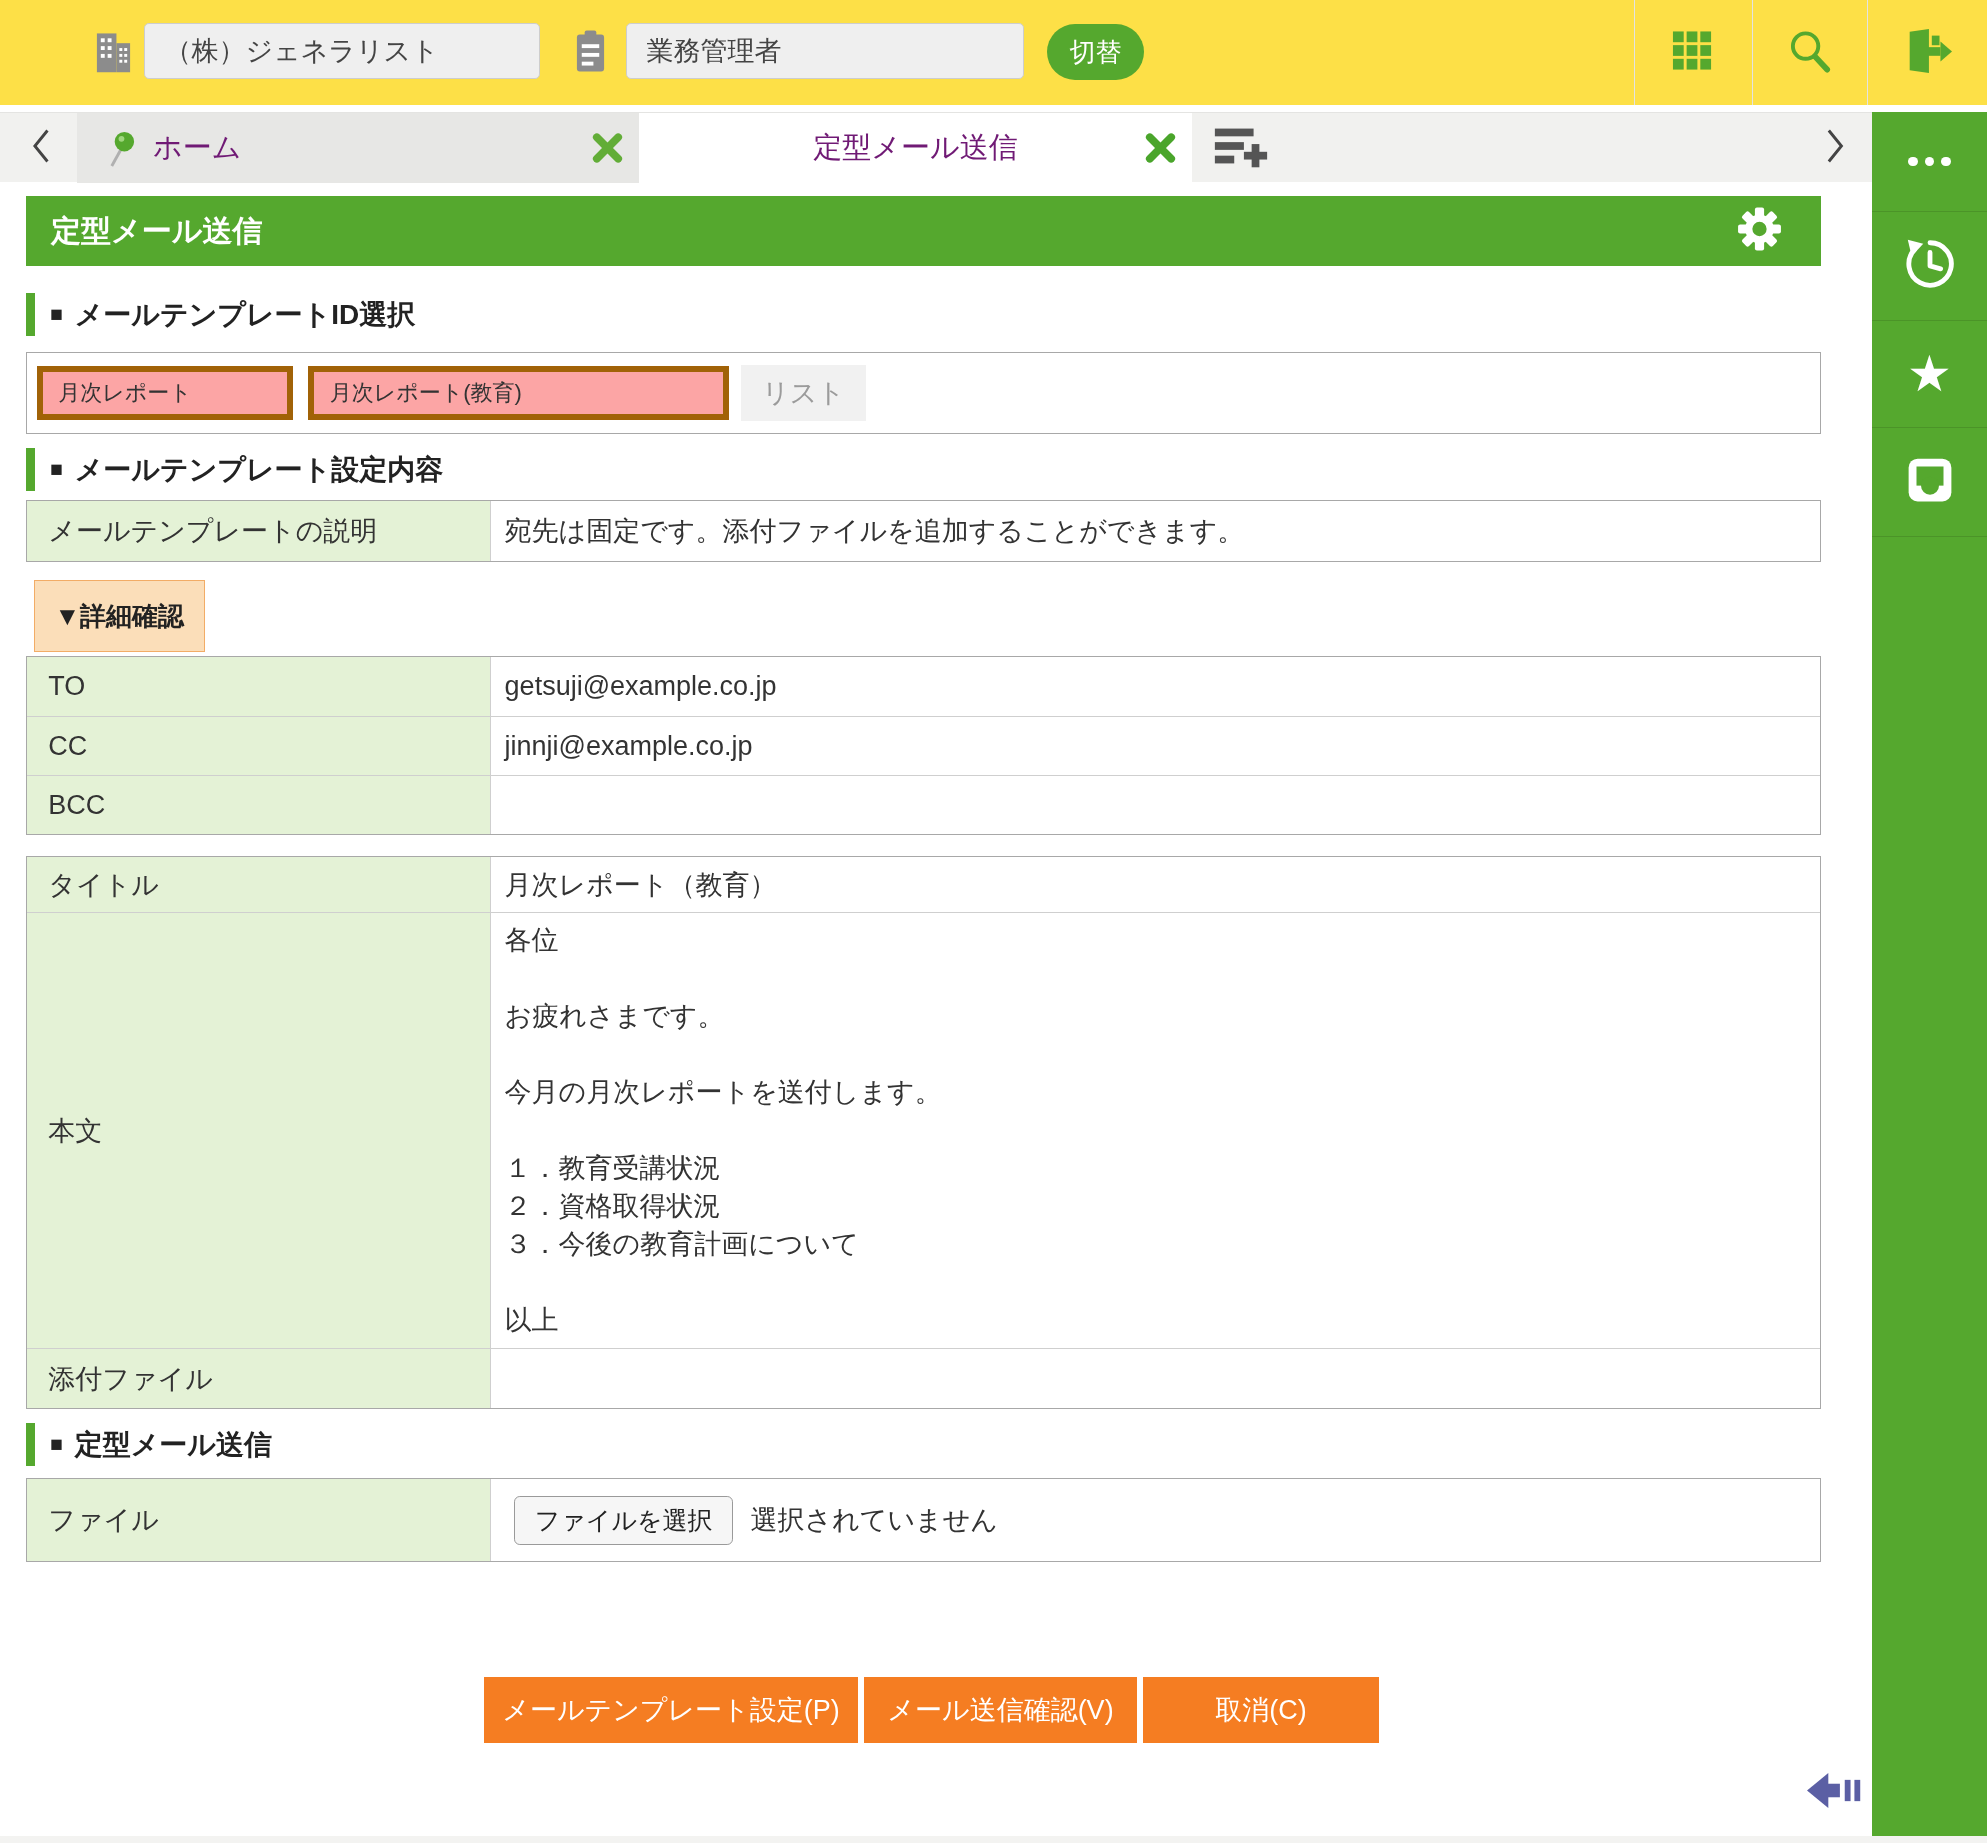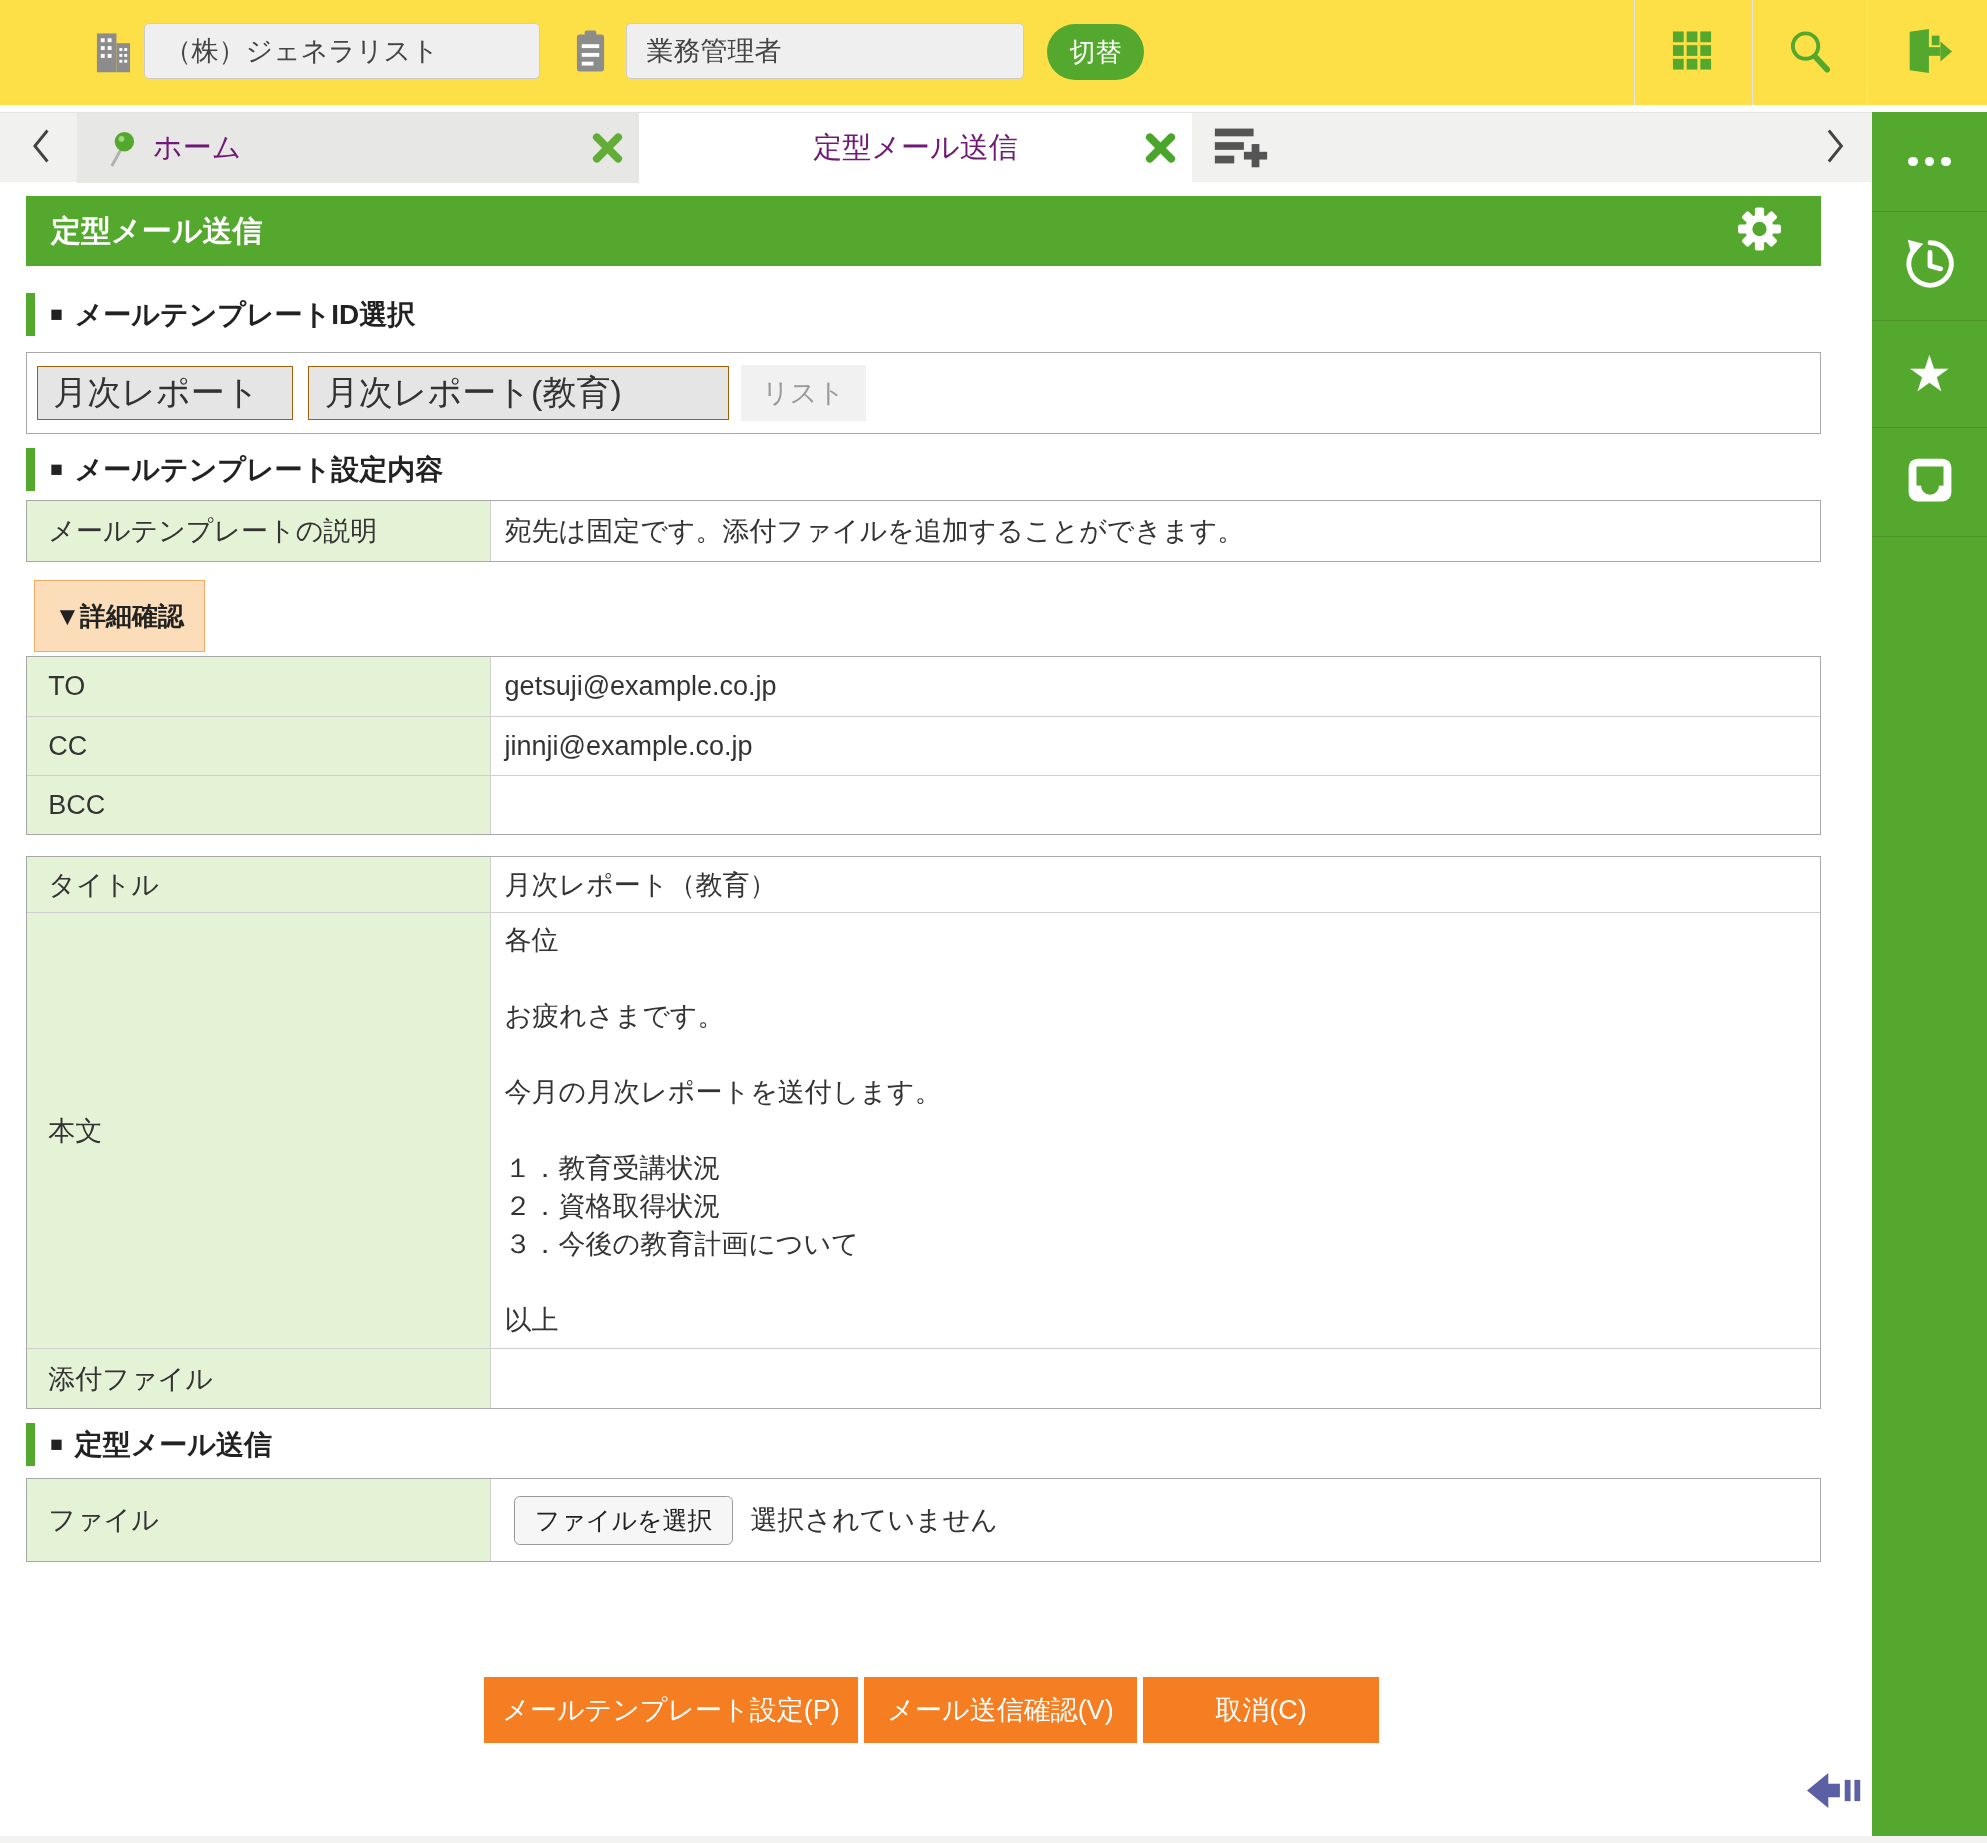--- a/index.html
+++ b/index.html
@@ -45,21 +45,21 @@
   .sec-bullet { font-size:21.3px; color:#222; margin-right:11.6px; }
   .sec-label { font-size:28px; font-weight:bold; color:#222; }
 
   .tbl { position:absolute; left:26px; width:1795px; border:1px solid #a8a8a8; background:#fff; }
   .trow { display:flex; }
   .trow + .trow { border-top:1px solid #cfcfcf; }
   .tlbl { width:464px; flex:0 0 464px; background:#e4f2d6; border-right:1px solid #cfcfcf; display:flex; align-items:center; padding-left:21.3px; font-size:27px; color:#333; }
   .tval { flex:1; display:flex; align-items:center; padding-left:13.6px; font-size:27px; color:#333; }
   .bold { font-weight:bold; }
 
-  .fld { height:54px; background:#e5e5e5; border:1px solid #a16207; display:flex; align-items:center; padding:0 15.5px; font-size:34px; color:#333; }
+  .fld { height:54px; background:#fca5a5; border:6px solid #a16207; display:flex; align-items:center; padding:0 15.5px; font-size:22px; color:#333; }
   .list-btn { height:56px; background:#f1f1f1; color:#9b9b9b; font-size:27px; display:flex; align-items:center; padding:0 21.3px; margin-left:11.6px; cursor:pointer; }
 
   .detail-btn { position:absolute; left:34px; top:580px; height:72px; padding:0 19.4px; background:#fbdeb9; border:1.9px solid #f2ac66; font-size:26px; font-weight:bold; color:#222; font-family:inherit; cursor:pointer; }
 
   .body-val { align-items:flex-start; padding-top:7.8px; white-space:pre-line; line-height:38px; }
 
   .file-btn { height:49px; margin-left:9.7px; padding:0 19.4px; background:#f6f6f6; border:1.9px solid #9a9a9a; border-radius:5.8px; font-size:25px; color:#222; font-family:inherit; cursor:pointer; }
   .file-status { margin-left:17.5px; font-size:27px; color:#333; }
 
   .action-btn { position:absolute; top:1677px; height:66px; border:none; background:#f57d22; color:#fff; font-size:27px; font-family:inherit; cursor:pointer; }

